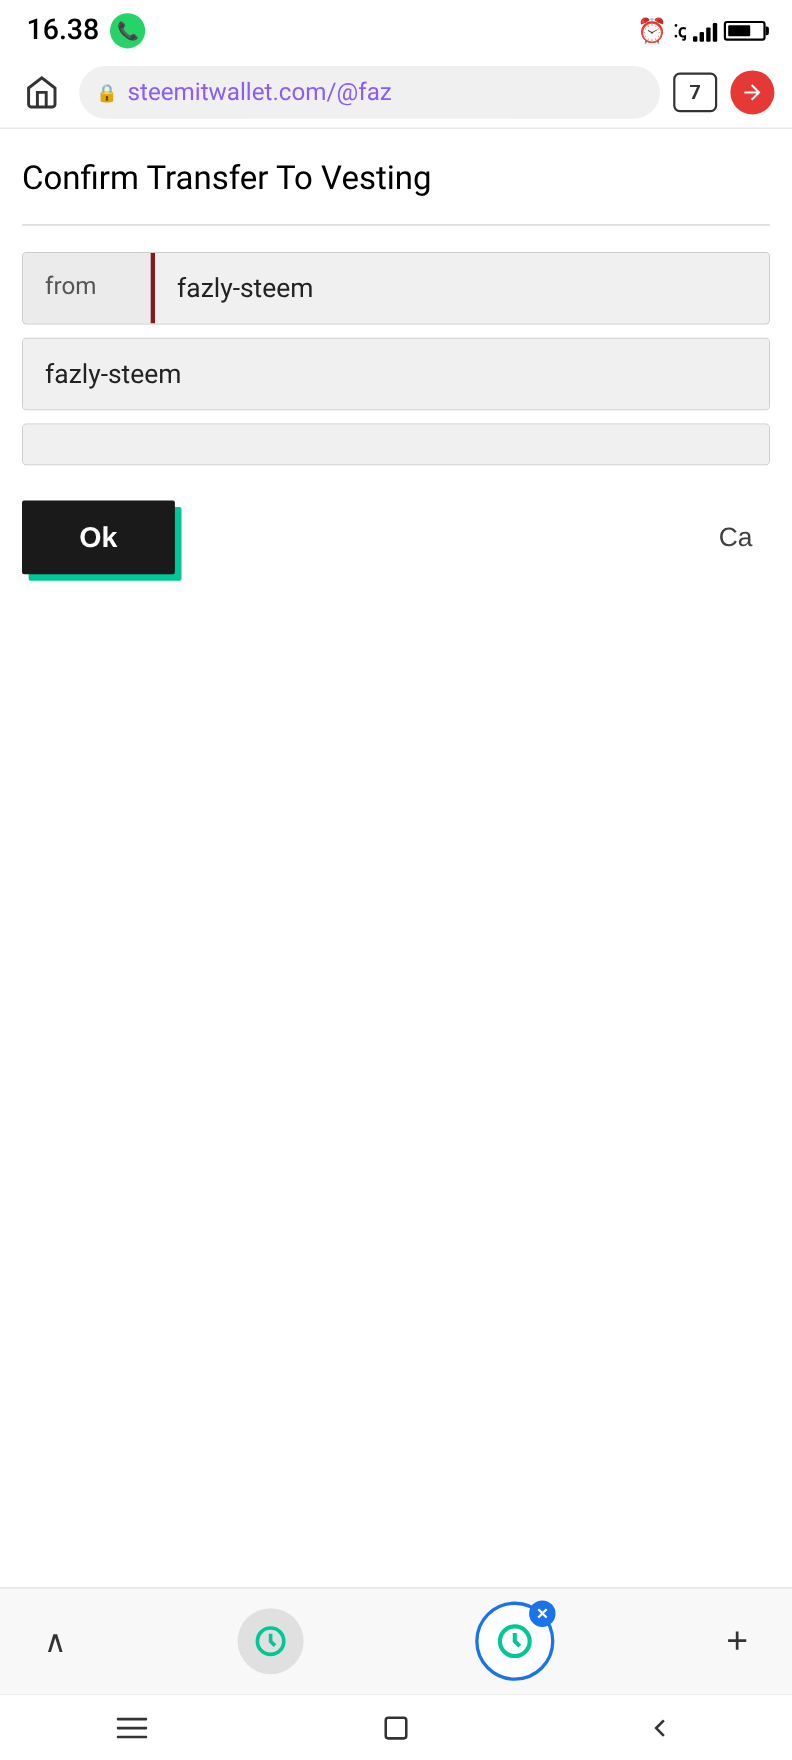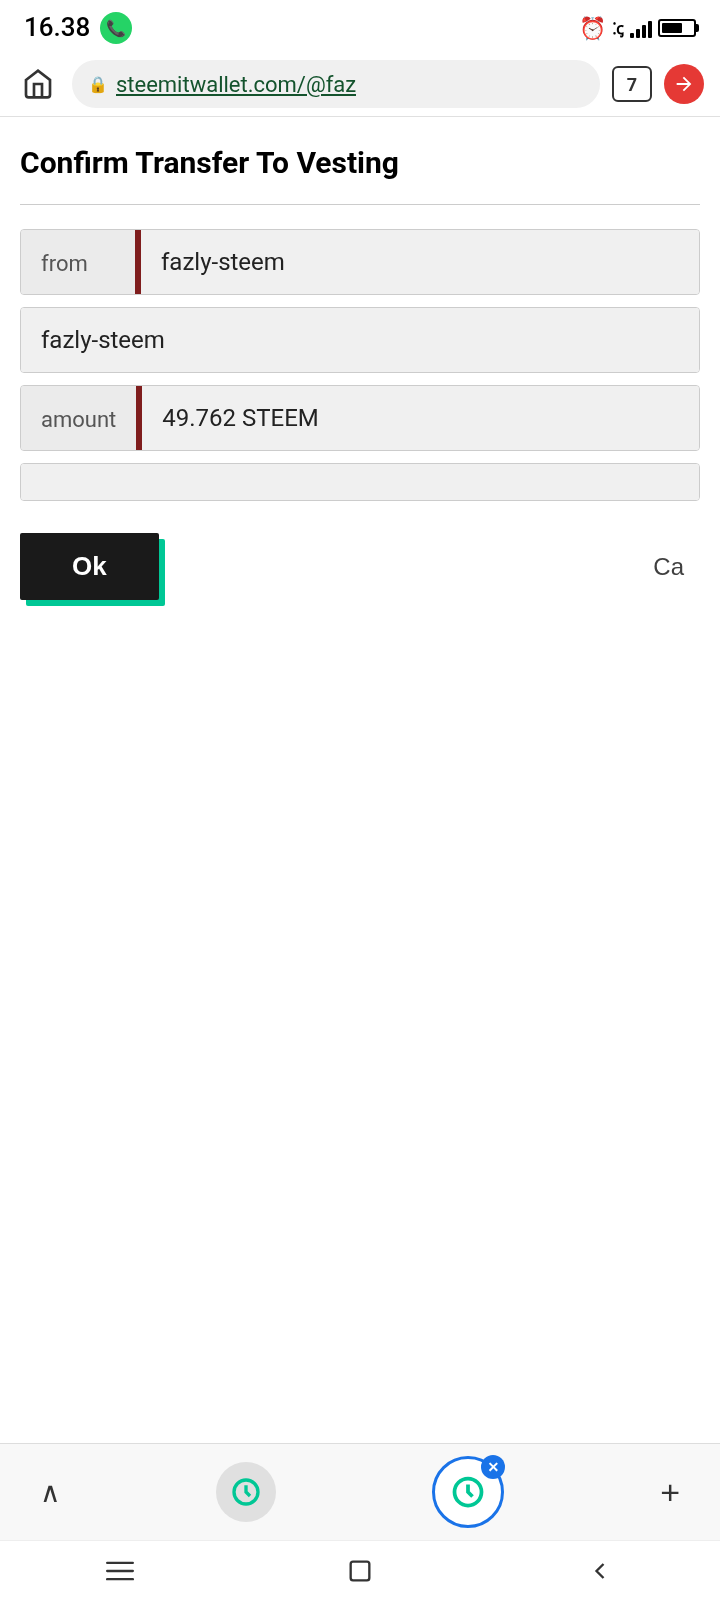--- a/index.html
+++ b/index.html
@@ -104,24 +104,23 @@
       align-items: center;
       background: #f0f0f0;
       border-radius: 24px;
       padding: 8px 16px;
       gap: 8px;
       height: 48px;
     }
     .lock-icon { font-size: 16px; color: #555; }
     .url-text {
       font-size: 22px;
-      color: #14532d;
+      color: #8b5cf6;
       overflow: hidden;
       white-space: nowrap;
-      text-decoration: underline;
     }
     .tab-count-btn {
       width: 40px;
       height: 36px;
       border: 2px solid #333;
       border-radius: 6px;
       display: flex;
       align-items: center;
       justify-content: center;
       font-size: 18px;
@@ -139,21 +138,21 @@
       color: #fff;
       font-size: 22px;
     }
 
     
     .page-content {
       padding: 28px 20px 20px 20px;
     }
     .page-title {
       font-size: 30px;
-      font-weight: bold;
+      font-weight: normal;
       color: #000;
       margin-bottom: 24px;
     }
     .divider {
       height: 1px;
       background: #ccc;
       margin-bottom: 24px;
     }
     .form-cell-outer {
       display: flex;
@@ -163,22 +162,22 @@
       margin-bottom: 12px;
       background: #f5f5f5;
     }
     .form-label-cell {
       background: #ebebeb;
       padding: 18px 20px;
       min-width: 120px;
       font-size: 22px;
       color: #555;
       display: flex;
-      align-items: flex-end;
-      border-right: 6px solid #7f1d1d;
+      align-items: flex-start;
+      border-right: 4px solid #7f1d1d;
     }
     .form-value-cell {
       background: #f0f0f0;
       padding: 18px 20px;
       flex: 1;
       font-size: 24px;
       color: #222;
       display: flex;
     }
 
@@ -361,28 +360,20 @@
         <span>fazly-steem</span>
       </div>
     </div>
 
     <div class="form-cell-outer">
       <div class="form-value-cell">
         <span>fazly-steem</span>
       </div>
     </div>
 
-    <div class="form-cell-outer">
-      <div class="form-label-cell">
-        <span>amount</span>
-      </div>
-      <div class="form-value-cell">
-        <span>49.762 STEEM</span>
-      </div>
-    </div>
 
     <div class="form-cell-outer">
       <div class="form-value-cell">
         <span></span>
       </div>
     </div>
   </div>
 
   <div class="button-row">
     <button class="ok-button">Ok</button>

